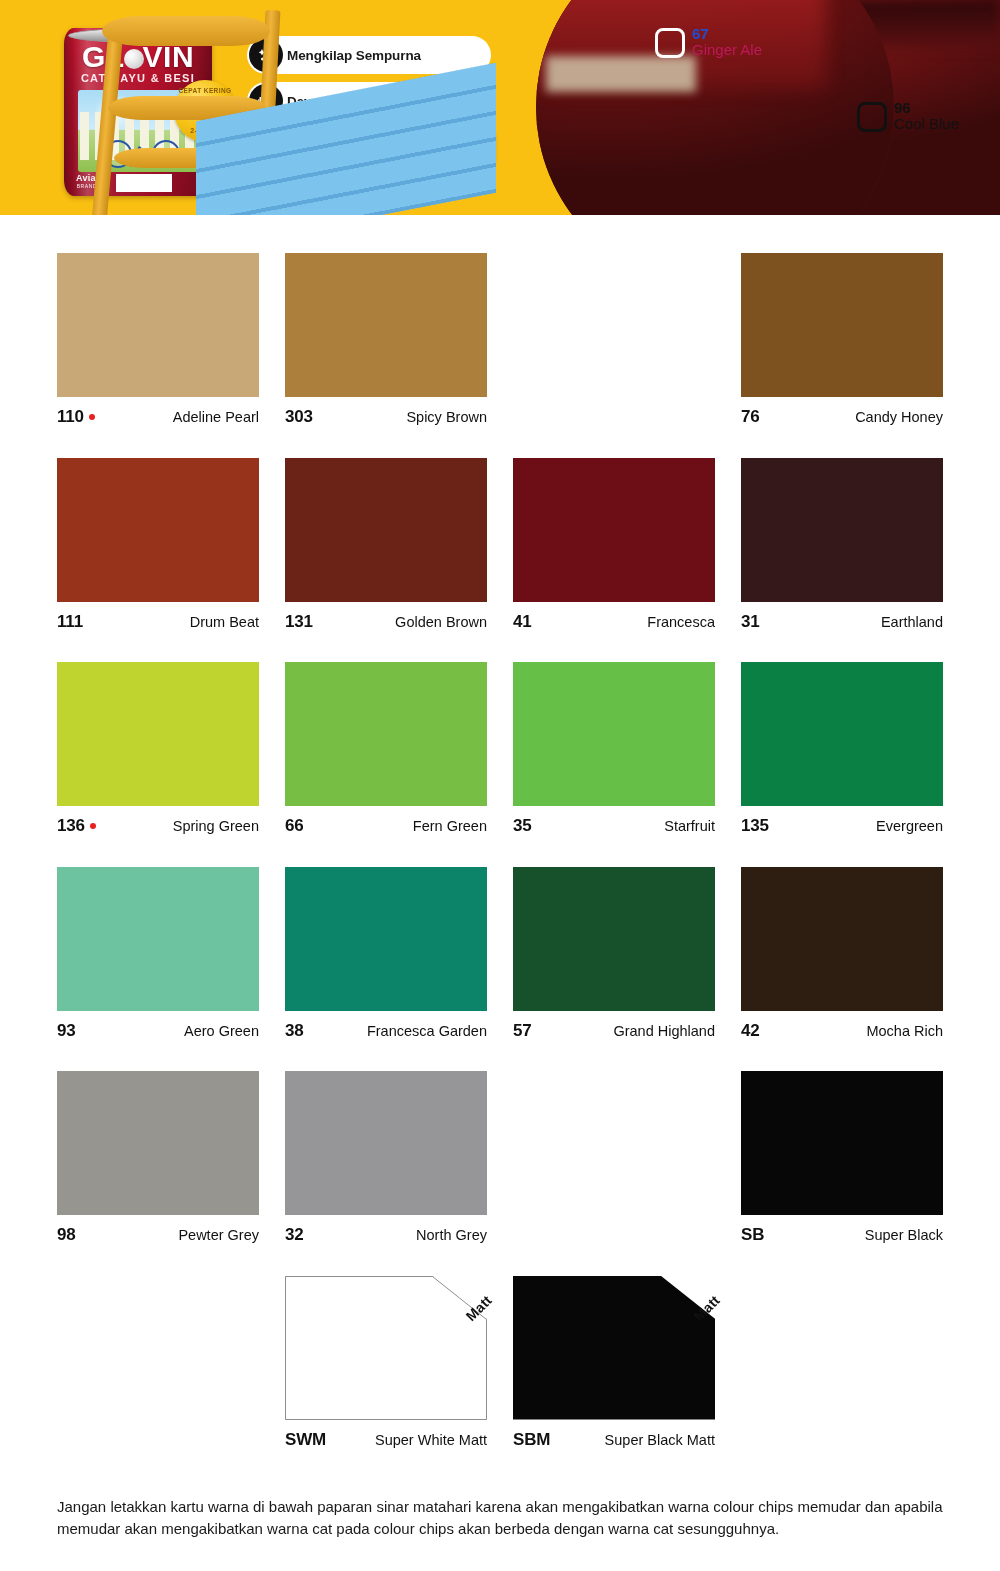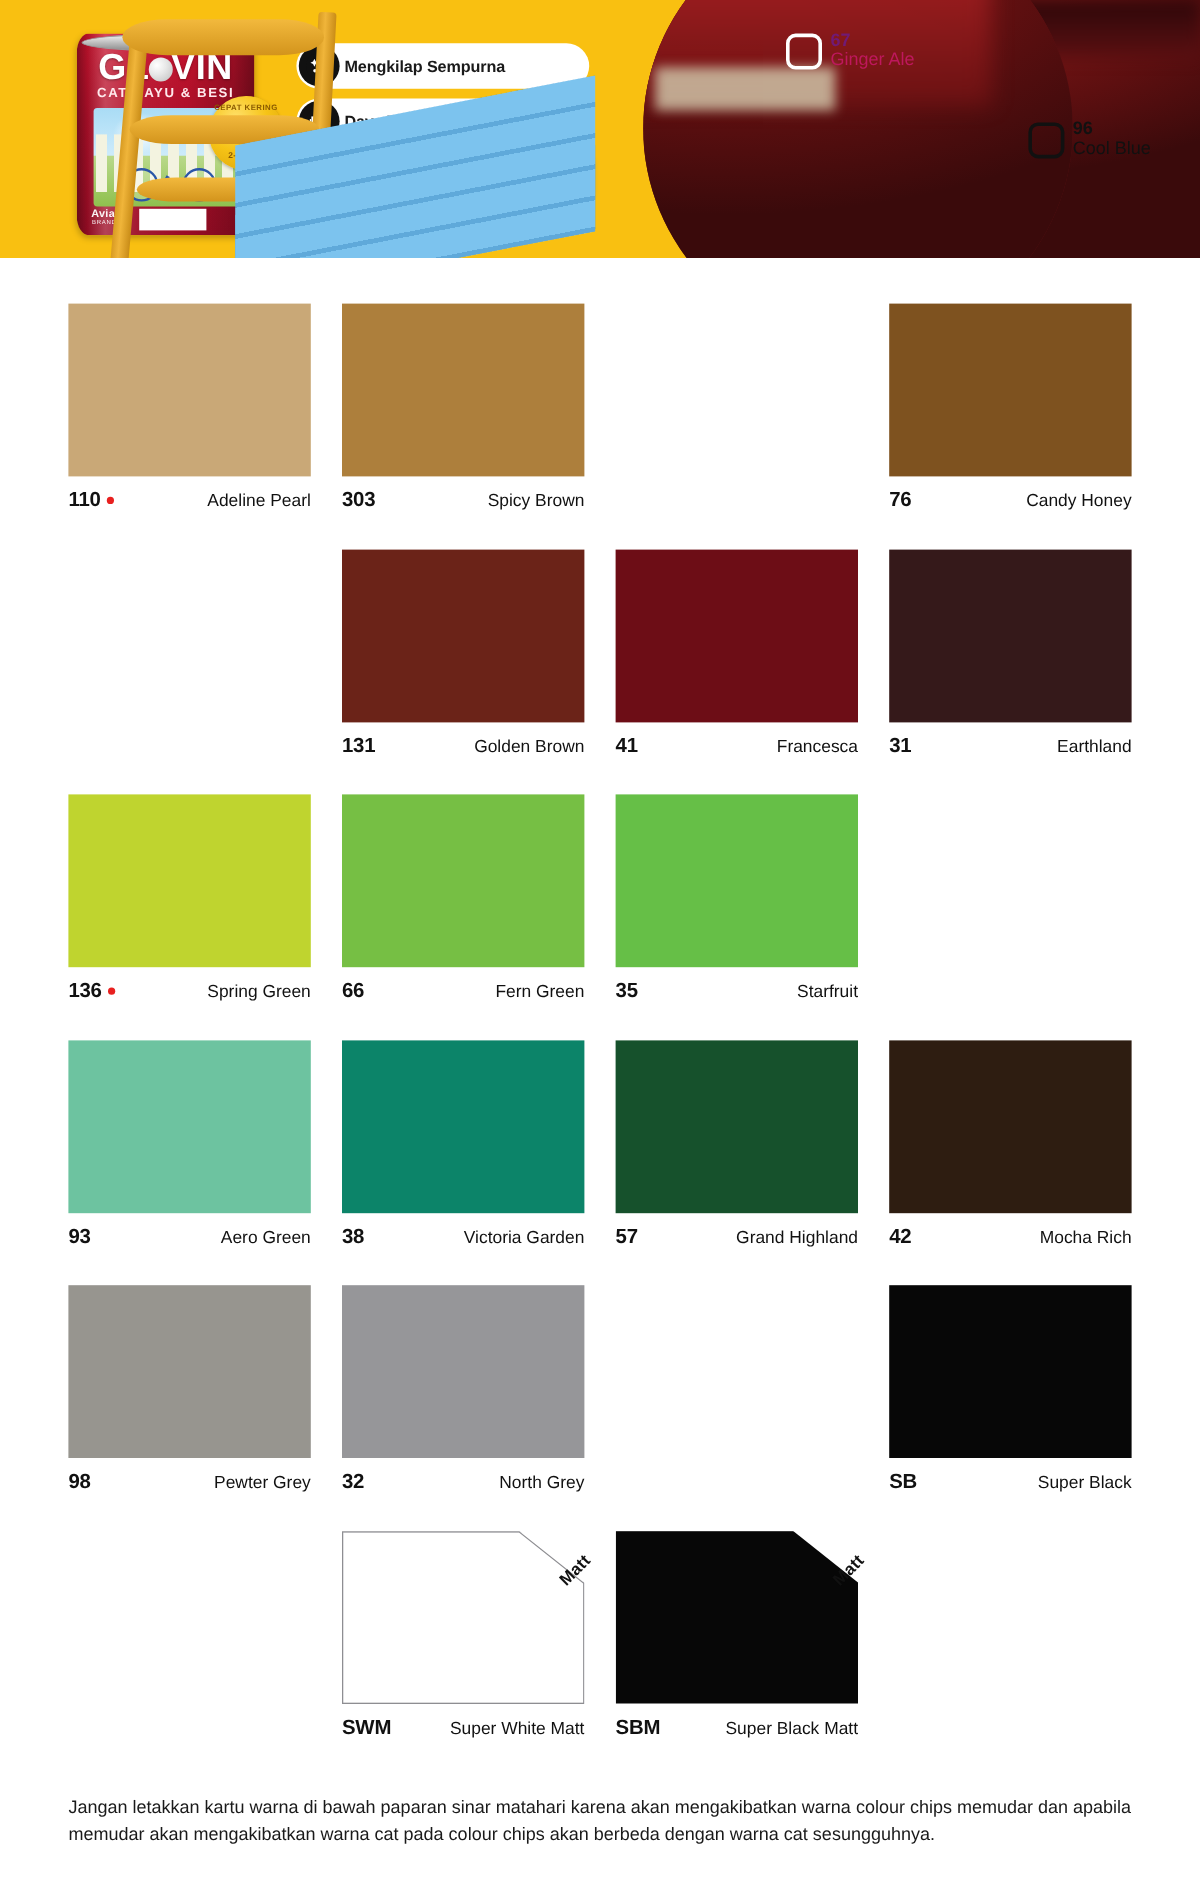--- a/index.html
+++ b/index.html
@@ -320,21 +320,21 @@
     border: 3px solid #ffffff;
     background: transparent;
     flex: 0 0 auto;
     margin-top: 2px;
   }
   .callout.dark .chip { border-color: #111111; }
   .callout .co-text { line-height: 1.05; }
   .callout .co-code {
     font-size: 15px;
     font-weight: 700;
-    color: #701a75;
+    color: #1d4ed8;
     display: block;
   }
   .callout .co-name {
     font-size: 15px;
     font-weight: 400;
     color: #be185d;
     display: block;
   }
   .callout.dark .co-code, .callout.dark .co-name { color: #111111; }
   .callout.c67 { left: 655px; top: 26px; }
@@ -580,20 +580,31 @@
         </div>
         <div class="meta">
           <div class="code">
             <span>76</span>
           </div>
           <div class="name">Candy Honey</div>
         </div>
       </div>
     </div>
     <div class="row">
+      <div class="cell c0">
+        <div class="swatch-wrap">
+          <div class="swatch" style="background: rgb(150, 51, 26);"></div>
+        </div>
+        <div class="meta">
+          <div class="code">
+            <span>111</span>
+          </div>
+          <div class="name">Drum Beat</div>
+        </div>
+      </div>
       <div class="cell c1">
         <div class="swatch-wrap">
           <div class="swatch" style="background: rgb(107, 35, 24);"></div>
         </div>
         <div class="meta">
           <div class="code">
             <span>131</span>
           </div>
           <div class="name">Golden Brown</div>
         </div>
@@ -649,20 +660,31 @@
         <div class="swatch-wrap">
           <div class="swatch" style="background: rgb(102, 191, 71);"></div>
         </div>
         <div class="meta">
           <div class="code">
             <span>35</span>
           </div>
           <div class="name">Starfruit</div>
         </div>
       </div>
+      <div class="cell c3">
+        <div class="swatch-wrap">
+          <div class="swatch" style="background: rgb(11, 128, 69);"></div>
+        </div>
+        <div class="meta">
+          <div class="code">
+            <span>135</span>
+          </div>
+          <div class="name">Evergreen</div>
+        </div>
+      </div>
     </div>
     <div class="row">
       <div class="cell c0">
         <div class="swatch-wrap">
           <div class="swatch" style="background: rgb(109, 195, 160);"></div>
         </div>
         <div class="meta">
           <div class="code">
             <span>93</span>
           </div>
@@ -670,21 +692,21 @@
         </div>
       </div>
       <div class="cell c1">
         <div class="swatch-wrap">
           <div class="swatch" style="background: rgb(12, 132, 105);"></div>
         </div>
         <div class="meta">
           <div class="code">
             <span>38</span>
           </div>
-          <div class="name">Victoria Garden</div>
+          <div class="name">Francesca Garden</div>
         </div>
       </div>
       <div class="cell c2">
         <div class="swatch-wrap">
           <div class="swatch" style="background: rgb(22, 81, 44);"></div>
         </div>
         <div class="meta">
           <div class="code">
             <span>57</span>
           </div>

